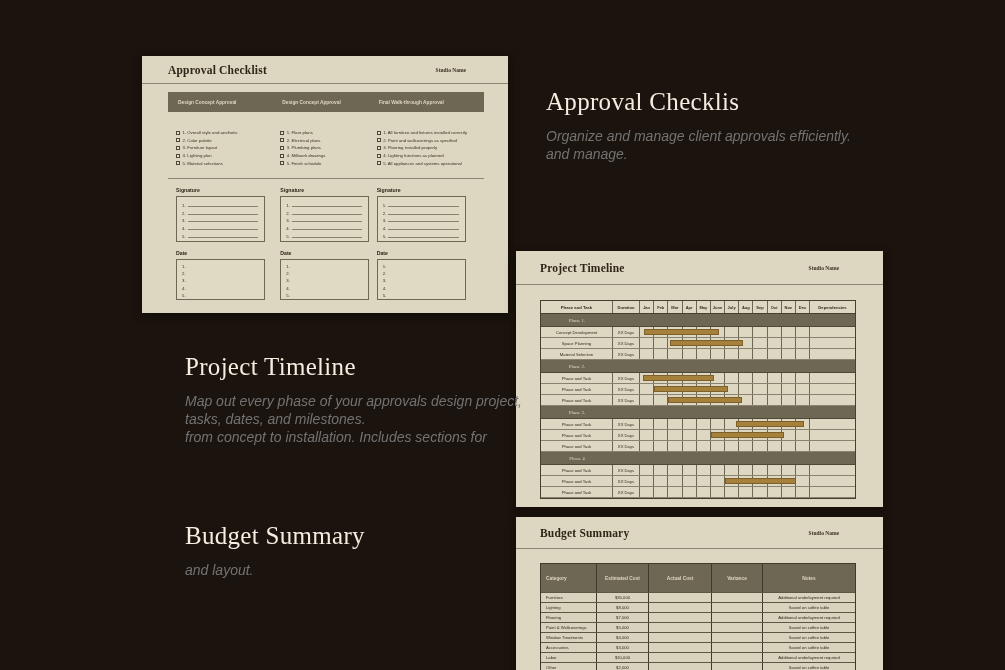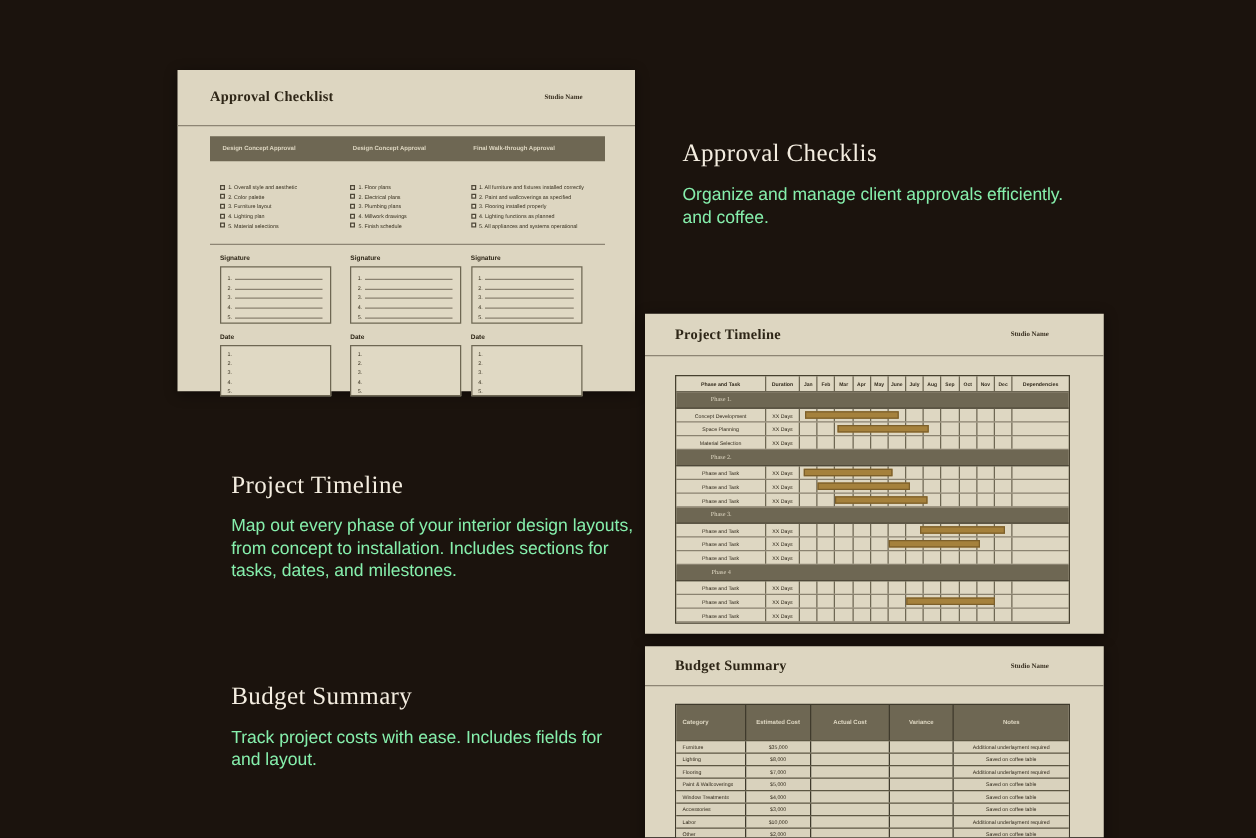--- a/index.html
+++ b/index.html
@@ -6,23 +6,23 @@
   html,body { background:#1b130d; }
   .canvas {
     position:relative; width:1005px; height:670px; overflow:hidden;
     background:#1b130d; font-family:"Liberation Sans", sans-serif;
   }
 
   
   .txt-block { position:absolute; color:#e6dfd2; }
   .txt-block h1 {
     font-family:"Liberation Serif", serif; font-weight:500;
-    font-size:20px; color:#f4ede0; letter-spacing:.3px; margin-bottom:11px;margin-top:24px;
+    font-size:25px; color:#f4ede0; letter-spacing:.3px; margin-bottom:11px;
   }
-  .txt-block .body-lines { font-size:14px; line-height:18px; color:#86efac; }
+  .txt-block .body-lines { font-size:14px; line-height:18px; color:#737373;font-style:italic; }
 
   
   .doc {
     position:absolute; background:#ddd6c1; color:#31291b;
     box-shadow:0 2px 10px rgba(0,0,0,.45);
   }
   .doc-head {
     display:flex; justify-content:space-between; align-items:center;
     border-bottom:1px solid #8d8574;
   }
@@ -30,21 +30,21 @@
     font-family:"Liberation Serif", serif; font-weight:700;
     color:#2e2617; letter-spacing:.2px;
   }
   .studio {
     font-family:"Liberation Serif", serif; font-weight:700;
     font-size:5.5px; color:#3a3122;
   }
 
   
   #doc1 { left:142px; top:56px; width:366px; height:257px; }
-  #doc1 .doc-head { height:45px; padding:0 42px 0 26px; }
+  #doc1 .doc-head { height:28px; padding:0 42px 0 26px; }
   #doc1 .doc-title { font-size:11.5px; }
   .cl-pad { padding:0 24px 0 26px; }
   .cl-band { display:flex; height:20px; background:#6e6753; margin-top:8px; }
   .band-col { padding-left:10px; display:flex; align-items:center;
     color:#ded7c2; font-size:4.8px; font-weight:700; }
   .w1 { width:33%; } .w2 { width:30.5%; } .w3 { width:36.5%; }
   .cl-cols { display:flex; margin-top:17px; }
   .cl-col { padding-left:8px; }
   .cl-item { display:flex; align-items:center; height:7.6px;
     font-size:4.3px; color:#37301f; white-space:nowrap; }
@@ -328,21 +328,21 @@
             </div>
           </div>
         </div>
     </div>
   </section>
 
   <div class="txt-block" style="left:546px; top:88px;">
     <h1>Approval Checklis</h1>
     <div class="body-lines">
         <div class="line">Organize and manage client approvals efficiently.</div>
-        <div class="line">and coffee.</div>
+        <div class="line">and manage.</div>
       </div>
   </div>
 
   <section class="doc" id="doc2">
     <header class="doc-head">
       <span class="doc-title">Project Timeline</span>
       <span class="studio">Studio Name</span>
     </header>
     <div class="tl-table" id="tl-table">
         <div class="t-row t-header">
@@ -611,23 +611,23 @@
             <div class="t-mcell"></div>
           </div>
           <div class="t-dep"></div>
         </div>
       </div>
   </section>
 
   <div class="txt-block" style="left:185px; top:353px;">
     <h1>Project Timeline</h1>
     <div class="body-lines">
-        <div class="line">Map out every phase of your interior design layouts,</div>
+        <div class="line">Map out every phase of your approvals design project,</div>
+        <div class="line">tasks, dates, and milestones.</div>
         <div class="line">from concept to installation. Includes sections for</div>
-        <div class="line">tasks, dates, and milestones.</div>
       </div>
   </div>
 
   <section class="doc" id="doc3">
     <header class="doc-head">
       <span class="doc-title">Budget Summary</span>
       <span class="studio">Studio Name</span>
     </header>
     <div class="b-table" id="b-table">
         <div class="b-row b-head">
@@ -692,18 +692,17 @@
           <div class="b-cell b-c2"></div>
           <div class="b-cell b-c3"></div>
           <div class="b-cell b-c4">Saved on coffee table</div>
         </div>
       </div>
   </section>
 
   <div class="txt-block" style="left:185px; top:522px;">
     <h1>Budget Summary</h1>
     <div class="body-lines">
-        <div class="line">Track project costs with ease. Includes fields for</div>
         <div class="line">and layout.</div>
       </div>
   </div>
 
 </div>
 
 </body></html>

